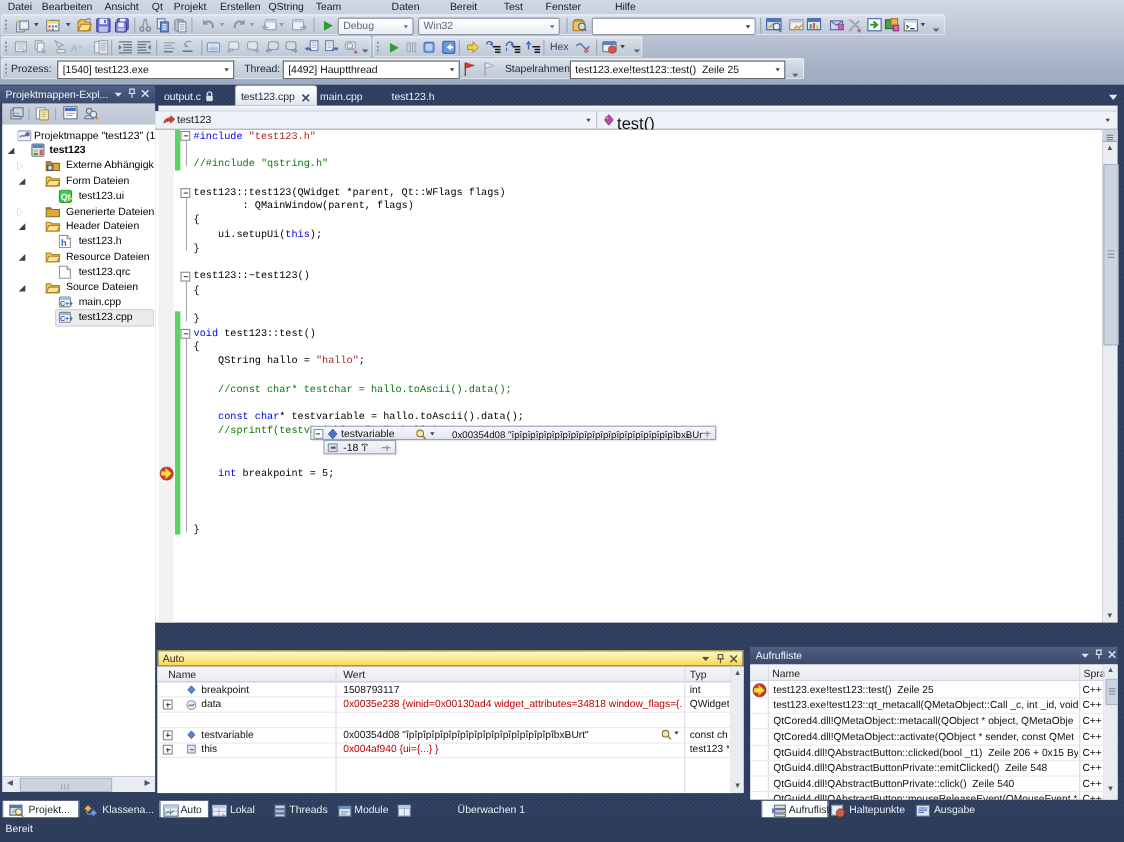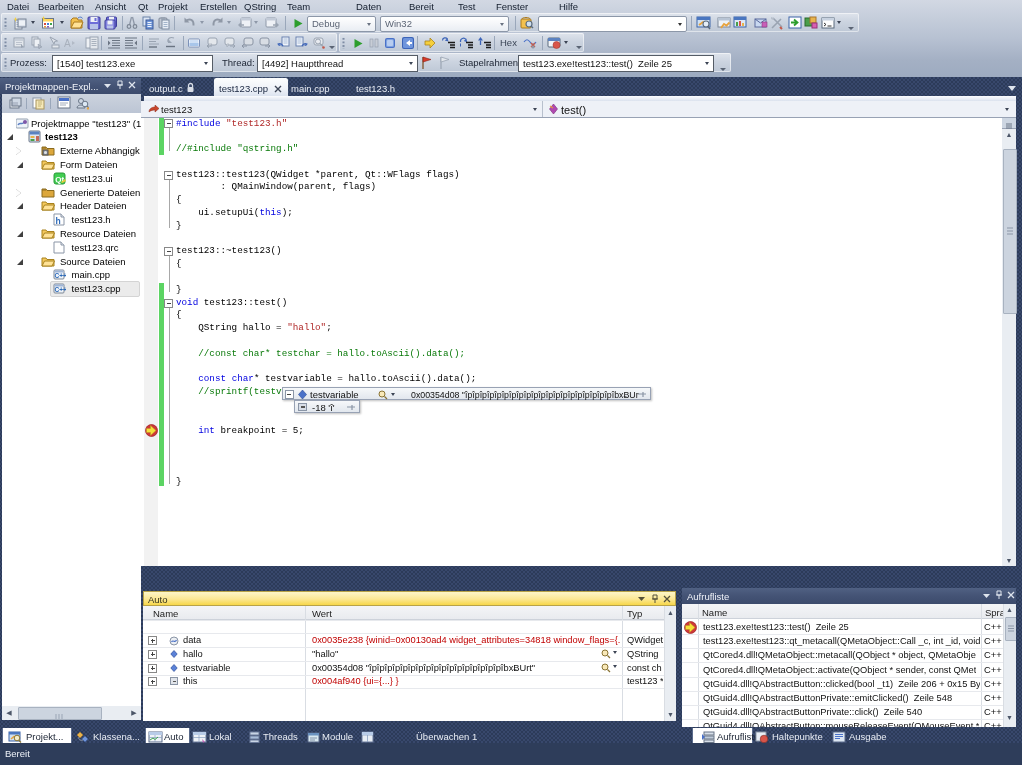--- a/index.html
+++ b/index.html
@@ -606,21 +606,21 @@
    <svg class="abs" style="left:7px;top:4px;" width="11" height="9">
         <path d="M1 7c0-4 4-5 6-5V0l4 3.5L7 7V5C4 5 2 6 1 7z" fill="#c8452c" stroke="#8a2a18" stroke-width=".5"></path>
       </svg>
    <span class="abs" style="left:20px;top:3px;font-size:9.5px;color:#111;">test123</span>
    <i class="darr" style="left:392px;top:7px;"></i>
    <div class="abs" style="left:401px;top:0;width:1px;height:16px;background:#b8c0cd;"></div>
    <svg class="abs" style="left:407px;top:3.5px;" width="11" height="10">
         <path d="M5.5 0l4 5-4 5-4-5z" fill="#b04ab0" stroke="#7a2a7a" stroke-width=".6"></path>
         <path d="M2 2l3 2" stroke="#e89a3c" stroke-width="1.2"></path>
       </svg>
-   <span class="abs" style="left:420px;top:3px;font-size:11px;color:#111;">test()</span>
+   <span class="abs" style="left:420px;top:3px;font-size:15px;color:#111;">test()</span>
    <i class="darr" style="left:864px;top:7px;"></i>
  </div>
 
  <div class="abs" style="left:0;top:22px;width:861px;height:448.5px;background:#fff;overflow:hidden;">
    <div class="abs" style="left:3px;top:0;width:14px;height:448.5px;background:#f2f2f2;"></div>
 
    <div class="abs" style="left:17.5px;top:0;width:5px;height:37px;background:#5cd463;"></div>
    <div class="abs" style="left:17.5px;top:165.5px;width:5px;height:203px;background:#5cd463;"></div>
 
    <div class="abs foldline" style="top:10.9px;height:23px;"></div>
@@ -729,43 +729,37 @@
    <div class="abs gridhead" style="left:0;top:0;width:533px;height:14px;box-sizing:border-box;">
      <span class="abs gh" style="left:10px;">Name</span>
      <span class="abs gh" style="left:169px;">Wert</span>
      <span class="abs gh" style="left:484px;">Typ</span>
    </div>
 
    <div class="colline" style="left:162px;top:0;height:115px;"></div>
    <div class="colline" style="left:479px;top:0;height:115px;"></div>
    <div class="colline" style="left:521px;top:0;height:115px;"></div>
 
+   <div class="arow" style="top:14px;">
+     <svg class="abs" style="left:27px;top:2.5px;" width="8" height="8">
+          <path d="M4 .5l3.2 3.5L4 7.5.8 4z" fill="#5b82d8" stroke="#2a4a98" stroke-width=".7"></path>
+        </svg>
+     <span class="abs at" style="left:40px;">breakpoint</span>
+        <span class="abs at" style="left:169px;">1508793117</span>
+        <span class="abs at clipt" style="left:484px;">int</span>
+   </div>
    <div class="arow" style="top:27.7px;">
      <div class="plusbox"></div>
      <svg class="abs" style="left:26px;top:2px;" width="10" height="10">
           <circle cx="5" cy="5" r="4" fill="#eceff3" stroke="#8a95a6"></circle>
           <path d="M2.5 6c1.5-3 3.5 1.5 5-2" stroke="#4a71c8" fill="none" stroke-width="1.1"></path>
         </svg>
      <span class="abs at" style="left:40px;">data</span>
         <span class="abs at red" style="left:169px;width:308px;overflow:hidden;white-space:nowrap;">0x0035e238 {winid=0x00130ad4 widget_attributes=34818 window_flags={...</span>
         <span class="abs at clipt" style="left:484px;">QWidget</span>
-   </div>
-   <div class="arow" style="top:41.4px;">
-     <div class="plusbox"></div>
-     <svg class="abs" style="left:27px;top:2.5px;" width="8" height="8">
-          <path d="M4 .5l3.2 3.5L4 7.5.8 4z" fill="#5b82d8" stroke="#2a4a98" stroke-width=".7"></path>
-        </svg>
-     <span class="abs at" style="left:40px;">hallo</span>
-        <span class="abs at" style="left:169px;">"hallo"</span>
-        <span class="abs at clipt" style="left:484px;">QString</span>
-     <svg class="abs" style="left:458px;top:2px;" width="10" height="10">
-          <circle cx="4" cy="4" r="3" fill="#f8e8b8" stroke="#8a7434"></circle>
-          <path d="M6.5 6.5L9 9" stroke="#8a7434" stroke-width="1.3"></path>
-        </svg>
-     <i class="darr" style="left:470px;top:4px;"></i>
    </div>
    <div class="arow" style="top:55.1px;">
      <div class="plusbox"></div>
      <svg class="abs" style="left:27px;top:2.5px;" width="8" height="8">
           <path d="M4 .5l3.2 3.5L4 7.5.8 4z" fill="#5b82d8" stroke="#2a4a98" stroke-width=".7"></path>
         </svg>
      <span class="abs at" style="left:40px;">testvariable</span>
         <span class="abs at" style="left:169px;width:285px;overflow:hidden;white-space:nowrap;">0x00354d08 "îpîpîpîpîpîpîpîpîpîpîpîpîpîpîpîpîpîbxɃUrt"</span>
         <span class="abs at clipt" style="left:484px;">const ch</span>
      <svg class="abs" style="left:458px;top:2px;" width="10" height="10">

